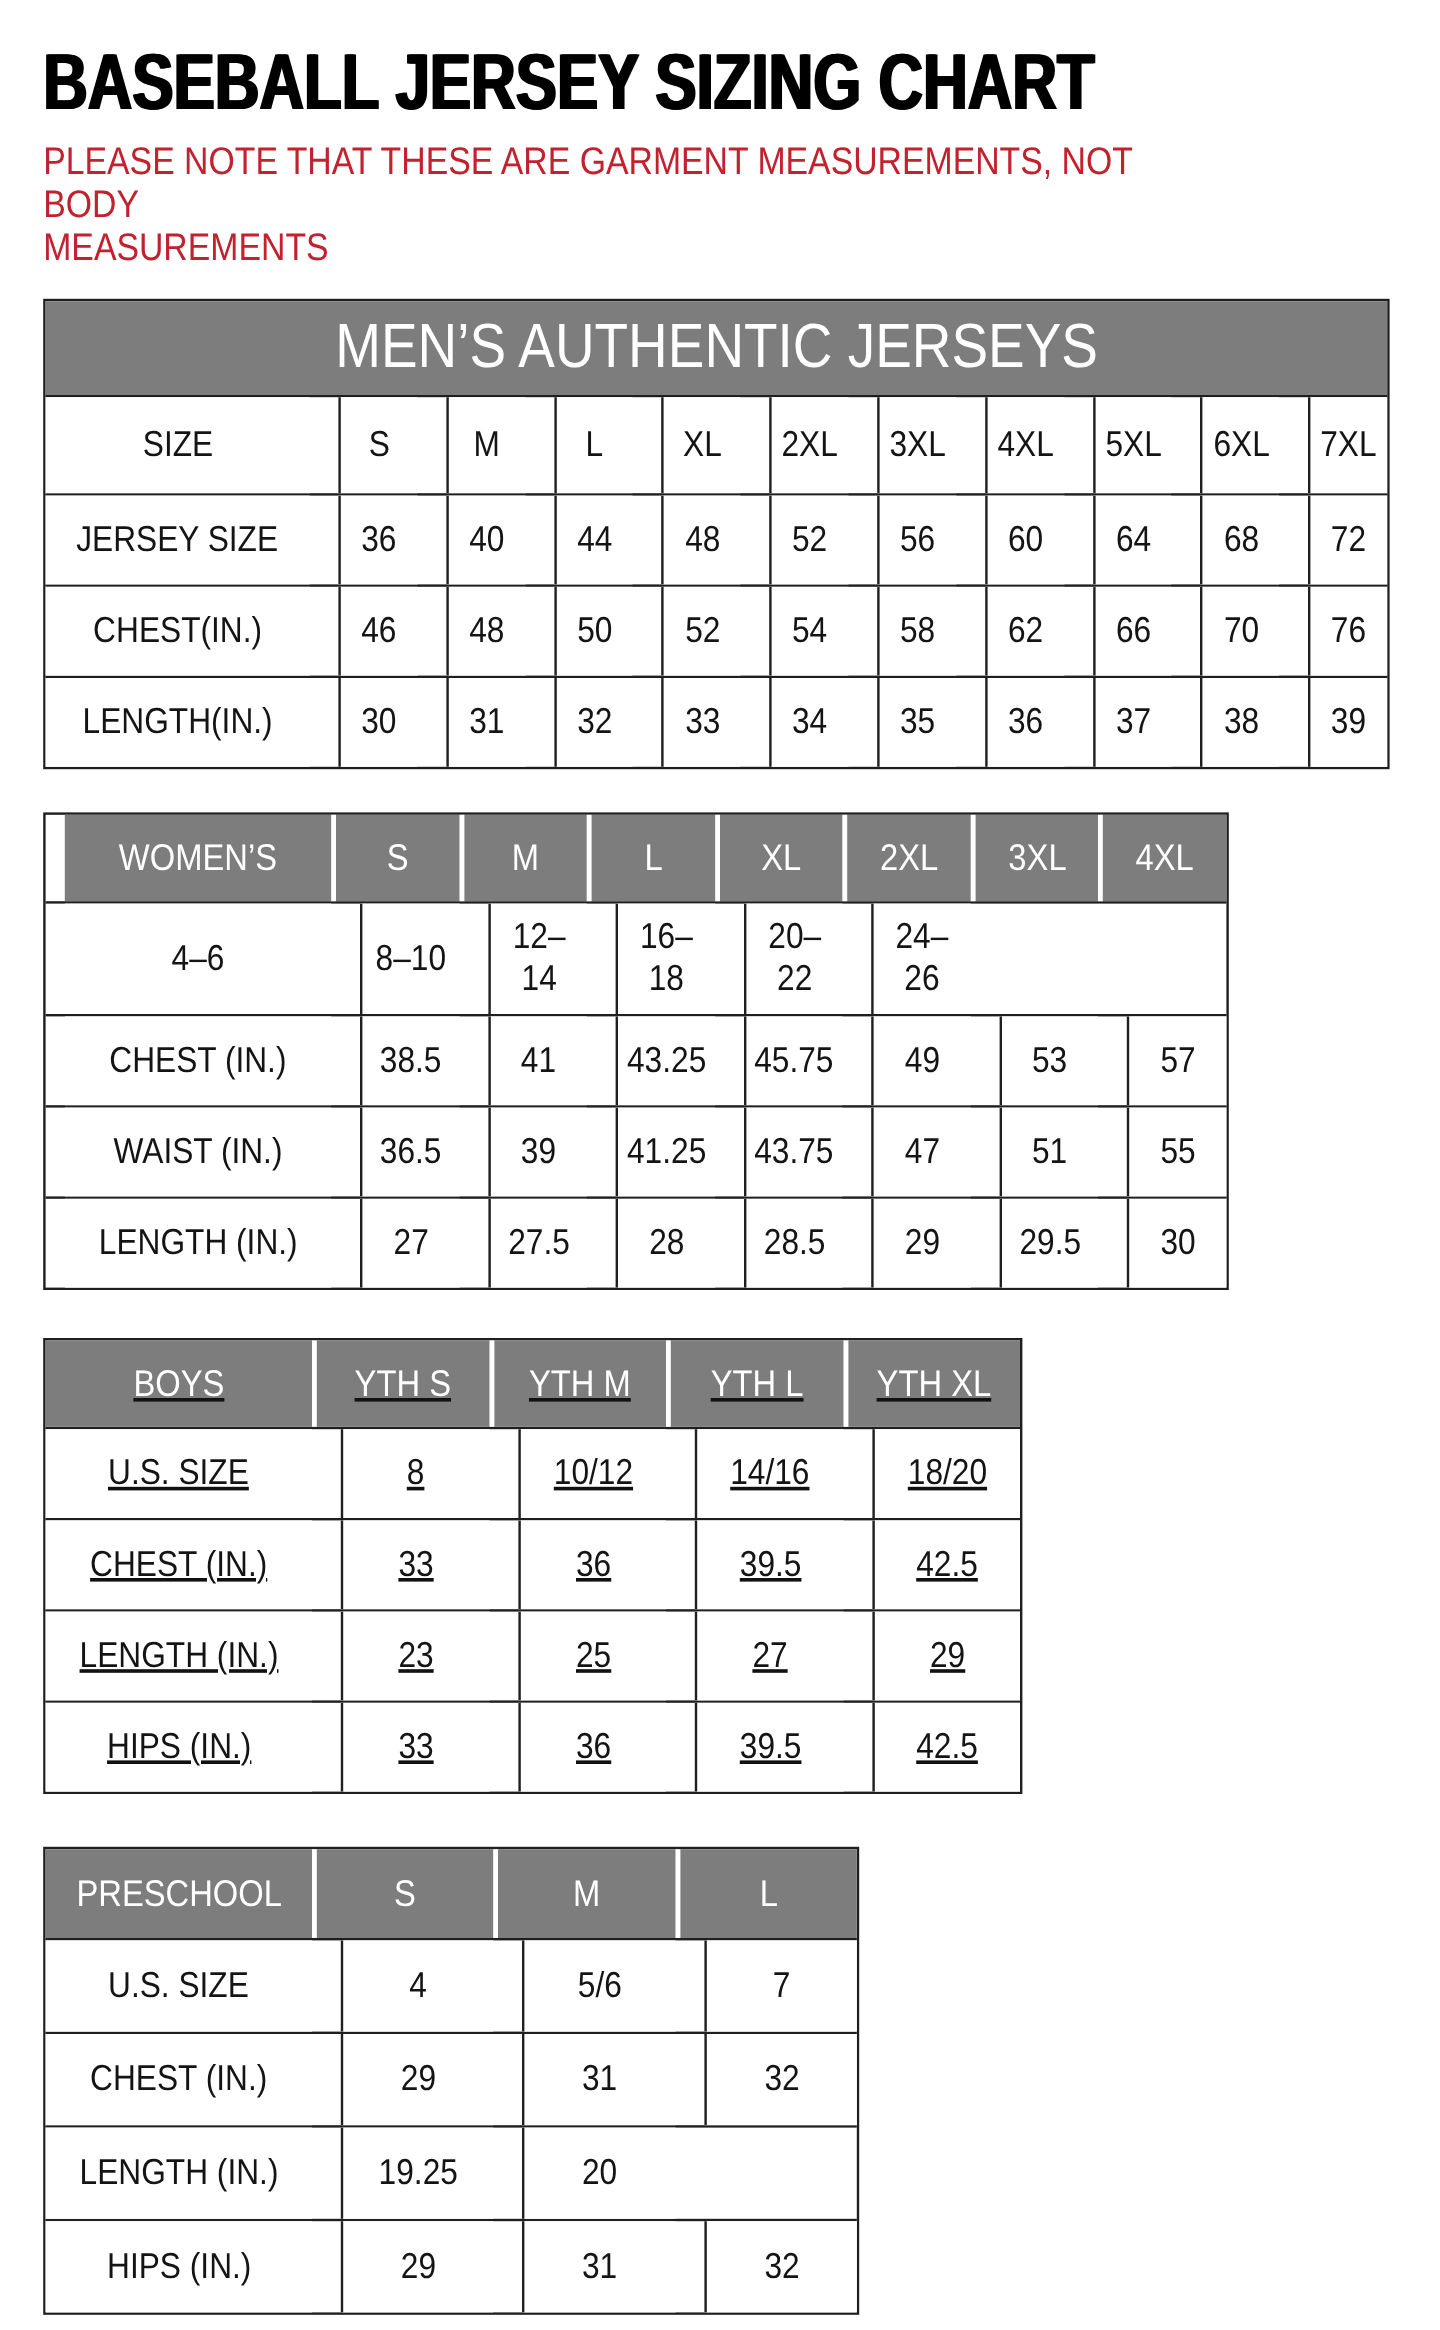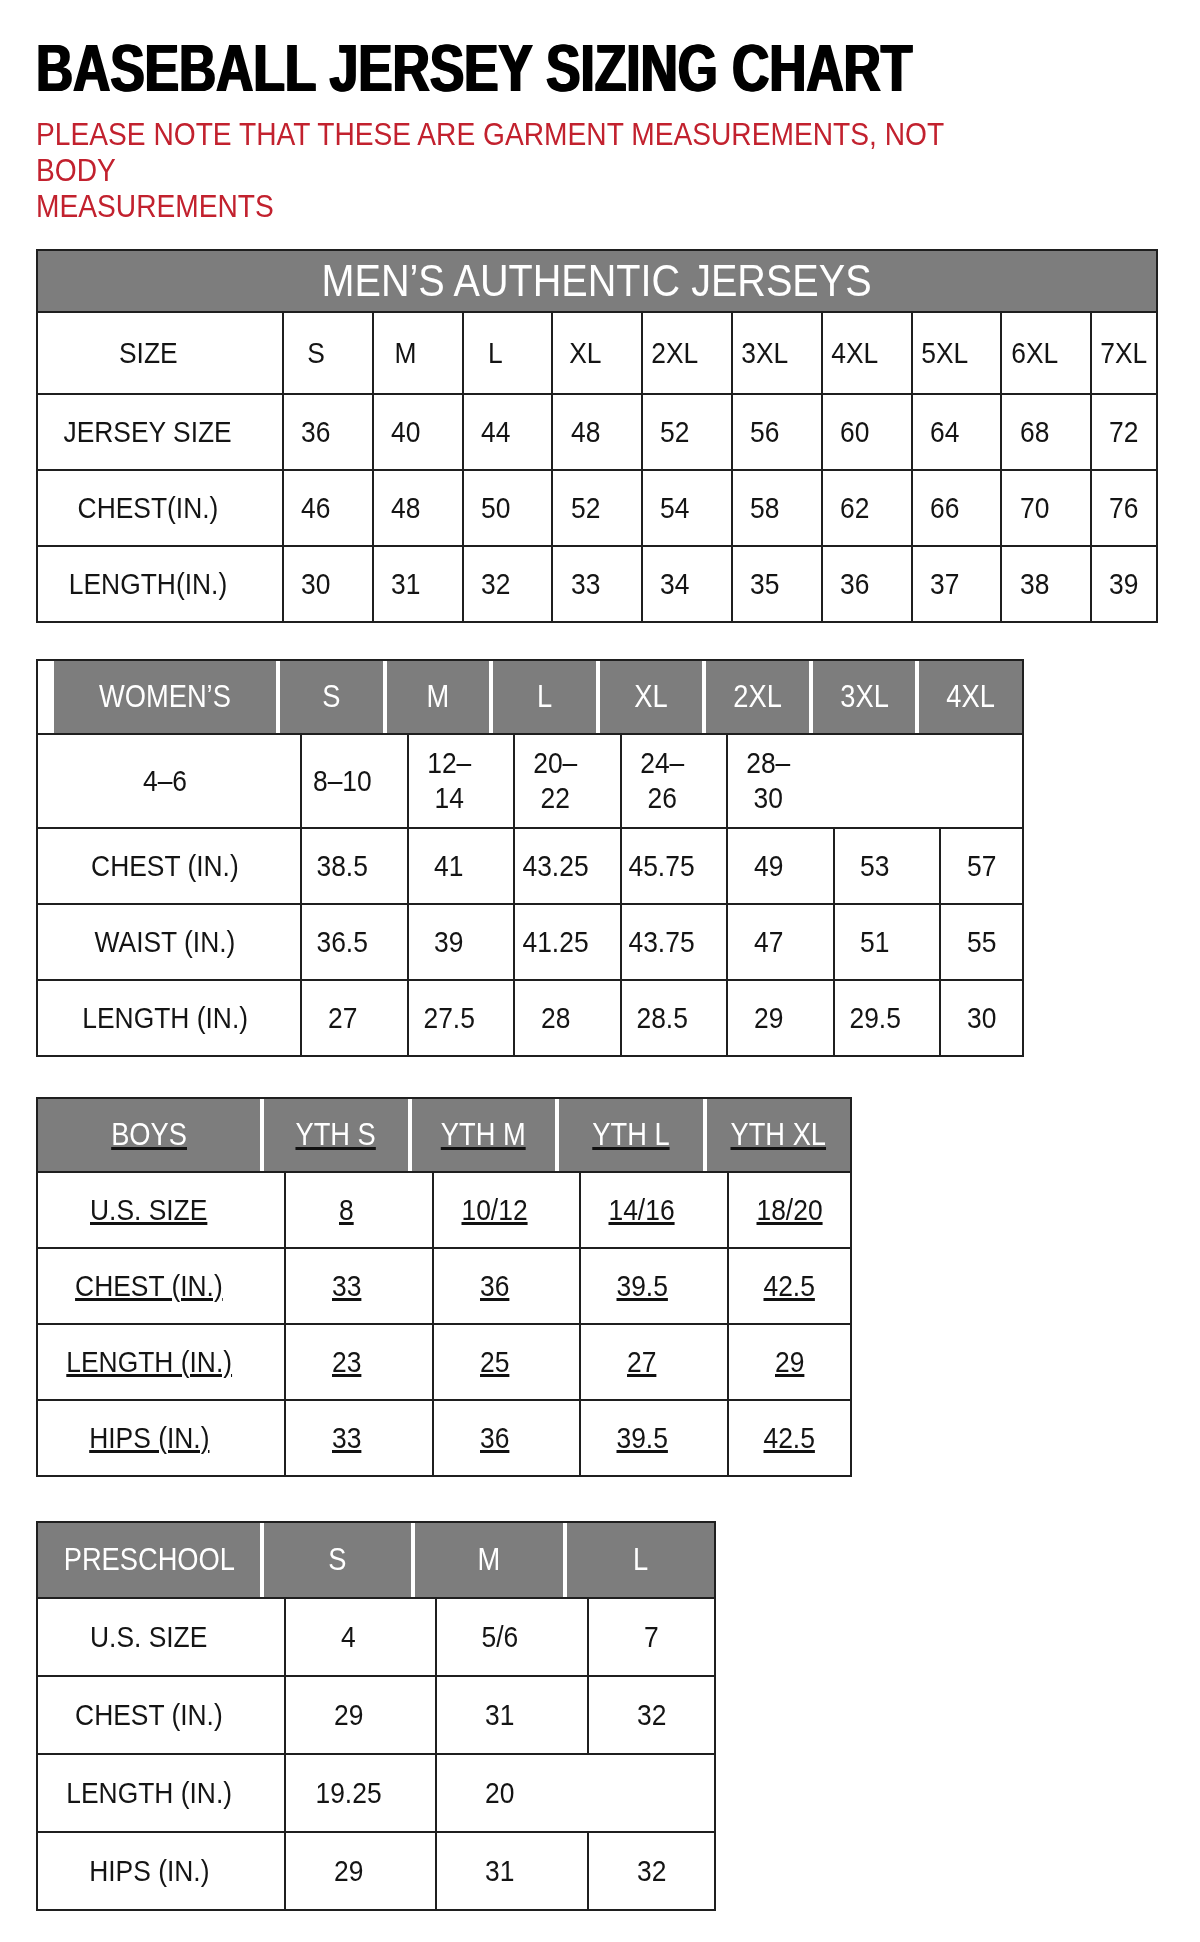--- a/index.html
+++ b/index.html
@@ -38,25 +38,25 @@
     transform-origin:left top;
   }
 
   .tbl{border:2px solid var(--bd);}
   .mens{width:1122px;margin-top:24px;}
   .womens{width:988px;margin-top:36px;}
   .boys{width:816px;margin-top:40px;text-decoration:underline;}
   .preschool{width:680px;margin-top:44px;}
 
   .band{
-    height:60px;
+    height:78px;
     background:var(--gray);
     color:#fff;
     display:flex;align-items:center;justify-content:center;
-    font-size:45px;
+    font-size:52px;
   }
   .tr{display:grid;}
   .mens .tr{grid-template-columns:220px repeat(10,1fr);}
   .womens .tr{grid-template-columns:222px repeat(7,1fr);padding-left:16px;}
   .boys .tr{grid-template-columns:222px repeat(4,1fr);}
   .preschool .tr{grid-template-columns:222px repeat(3,1fr);}
 
   .band + .tr,.tr + .tr{border-top:2px solid var(--bd);gap:24px;}
   .td{
     min-height:74px;
@@ -274,27 +274,27 @@
       <div class="td">
           <span class="t">4–6</span>
         </div>
       <div class="td">
           <span class="t">8–10</span>
         </div>
       <div class="td">
           <span class="t">12–14</span>
         </div>
       <div class="td">
+          <span class="t">16–18</span>
+        </div>
+      <div class="td">
           <span class="t">20–22</span>
         </div>
       <div class="td">
           <span class="t">24–26</span>
-        </div>
-      <div class="td">
-          <span class="t">28–30</span>
         </div>
     </div>
     <div class="tr">
       <div class="td">
           <span class="t">CHEST (IN.)</span>
         </div>
       <div class="td">
           <span class="t">38.5</span>
         </div>
       <div class="td">

